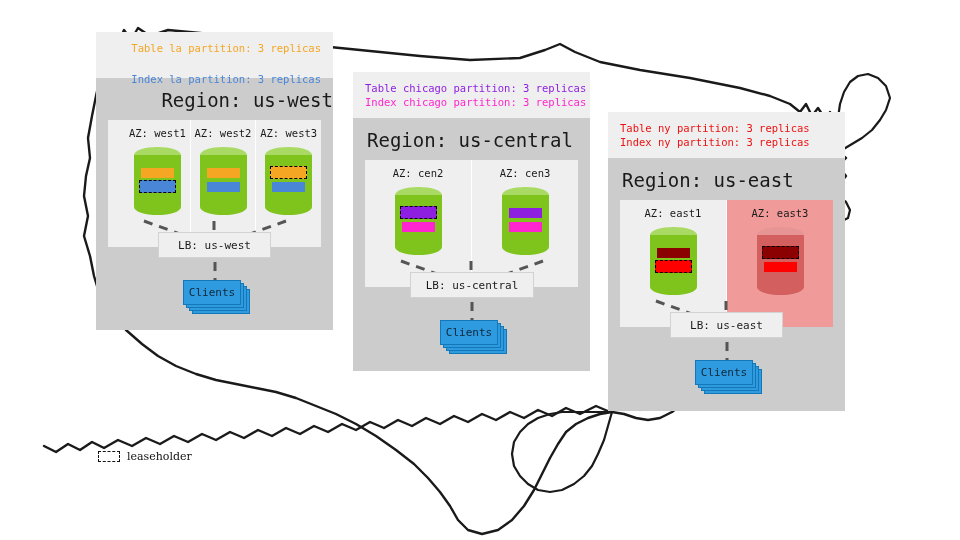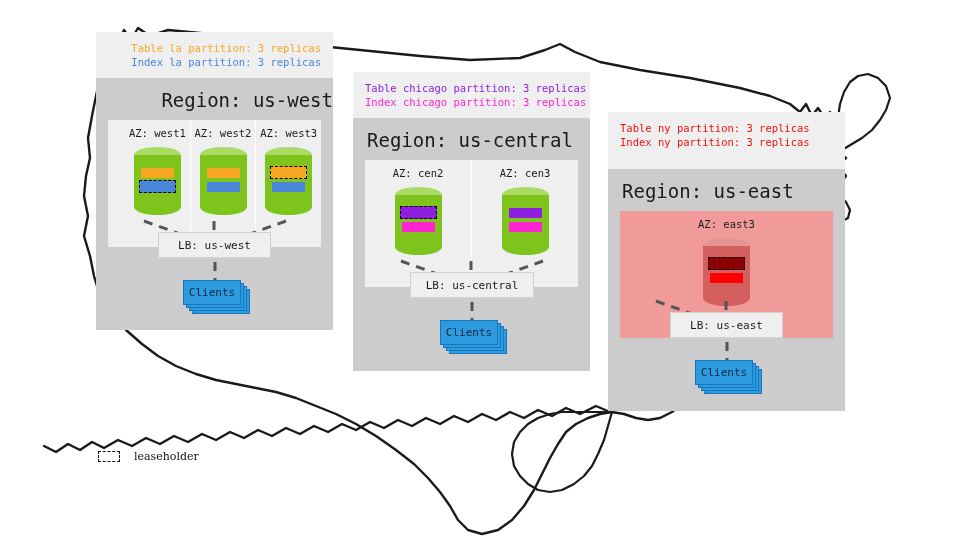--- a/index.html
+++ b/index.html
@@ -43,21 +43,21 @@
   .clients{position:absolute;width:58px;height:14px;}
   .clients .sh{position:absolute;background:#2e9ae0;border:1px solid #1478b8;box-sizing:border-box;width:58px;height:25px;}
   .clients .s3{left:9px;top:9px;}
   .clients .s2{left:6px;top:6px;}
   .clients .s1{left:3px;top:3px;}
   .clients .top{left:0;top:0;display:flex;align-items:center;justify-content:center;
                 font-size:11px;color:#10283a;white-space:pre;}
 
   .legend{position:absolute;display:flex;align-items:center;}
   .legend .swatch{width:22px;height:11px;border:1.6px dashed #111;box-sizing:border-box;}
-  .legend .lbl{font-family:"DejaVu Serif",serif;font-size:11px;color:#111;margin-left:14px;white-space:pre;}
+  .legend .lbl{font-family:"DejaVu Serif",serif;font-size:11px;color:#111;margin-left:7px;white-space:pre;}
 </style>
 </head>
 <body>
 
 <div id="stage">
 
   <svg id="usmap" viewBox="0 0 960 540">
     <path fill="none" stroke="#1a1a1a" stroke-width="2.4" stroke-linejoin="round" stroke-linecap="round" d="M104,48 L112,36 L118,44 L124,30 L131,40 L138,28 L150,36 L168,30 L200,33 L250,38 L300,44
          L360,50 L420,56 L470,60 L520,58 L545,50 L560,44 L575,52 L600,62 L640,70 L690,78 L740,88
          L770,96 L790,104 L800,112 L806,104 L812,116 L818,108 L826,120 L830,112 L836,126
@@ -85,21 +85,21 @@
     <path fill="none" stroke="#1a1a1a" stroke-width="2.2" stroke-linejoin="round" stroke-linecap="round" d="M830,156 L842,150 L852,144 L862,138 L872,130 L880,120 L886,110 L890,98 L886,86
          L878,78 L868,74 L858,76 L850,82 L844,92 L840,104 L838,118 L834,132 L830,146"></path>
     <path fill="none" stroke="#1a1a1a" stroke-width="2.2" stroke-linejoin="round" stroke-linecap="round" d="M808,200 L818,196 L828,194 L838,196 L846,202 L850,210 L848,218 L840,222 L830,222
          L820,218 L812,212 L808,206"></path>
     <path fill="none" stroke="#1a1a1a" stroke-width="2.2" stroke-linejoin="round" stroke-linecap="round" d="M806,272 L814,268 L824,268 L832,272 L836,280 L832,288 L824,292 L814,290 L808,284 L806,278"></path>
   </svg>
 
   <div class="region-panel" id="p-west" style="left:96px;top:32px;width:237px;height:298px;text-align:right;">
     <div class="panel-header" style="height:46px;">
       <div class="hdr-line" style="color:#F5A623;">Table la partition: 3 replicas</div>
-      <div class="hdr-line" style="color:#4A86D8;">Index la partition: 3 replicas</div>
+      <div class="hdr-line" style="color:#4A86D8;margin-top:17px;">Index la partition: 3 replicas</div>
     </div>
     <div class="region-title">Region: us-west</div>
     <div class="az-row" style="height:127px;padding-left:17px;">
       <div class="az-cell">
         <div class="az-label">AZ: west1</div>
         <div class="cyl">
           <div class="cap"></div>
           <div class="body"></div>
           <div class="base"></div>
           <div class="layer t" style="background:#F5A623;"></div>
@@ -181,26 +181,36 @@
     <div class="lb-box" style="left:57px;top:200px;width:124px;height:26px;">LB: us-central</div>
     <div class="clients" style="left:87px;top:248px;">
       <div class="sh s3"></div>
       <div class="sh s2"></div>
       <div class="sh s1"></div>
       <div class="sh top">Clients</div>
     </div>
   </div>
 
   <div class="region-panel" id="p-east" style="left:608px;top:112px;width:237px;height:299px;">
-    <div class="panel-header" style="height:57px;">
+    <div class="panel-header" style="height:46px;">
       <div class="hdr-line" style="color:#EE1111;">Table ny partition: 3 replicas</div>
       <div class="hdr-line" style="color:#EE1111;">Index ny partition: 3 replicas</div>
     </div>
     <div class="region-title">Region: us-east</div>
     <div class="az-row" style="height:127px;">
+      <div class="az-cell">
+        <div class="az-label">AZ: east1</div>
+        <div class="cyl">
+          <div class="cap"></div>
+          <div class="body"></div>
+          <div class="base"></div>
+          <div class="layer t" style="background:#8B0000;"></div>
+          <div class="layer i lease" style="background:#FF0000;"></div>
+        </div>
+      </div>
       <div class="az-cell failed">
         <div class="az-label">AZ: east3</div>
         <div class="cyl failed">
           <div class="cap"></div>
           <div class="body"></div>
           <div class="base"></div>
           <div class="layer t lease" style="background:#8B0000;"></div>
           <div class="layer i" style="background:#FF0000;"></div>
         </div>
       </div>

